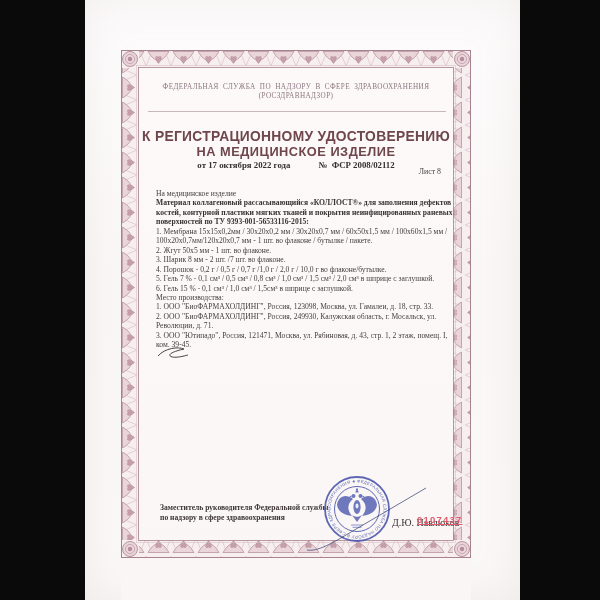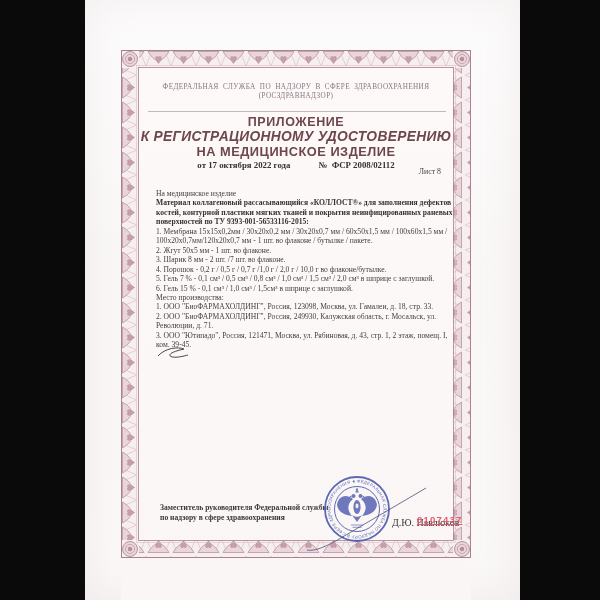--- a/index.html
+++ b/index.html
@@ -23,21 +23,21 @@
     color:#8b7680;font-size:7.2px;letter-spacing:0.4px;word-spacing:2px;
   }
   .hdr1{top:33px;}
   .hdr2{top:42px;}
   .divider{position:absolute;left:27px;top:61px;width:298px;height:1px;background:#c6b7bc;}
   .t1,.t2,.t3{
     position:absolute;left:10px;width:330px;text-align:center;
     font-family:"Liberation Sans", sans-serif;font-weight:bold;color:#6e464c;
   }
   .t1{top:65px;font-size:12.5px;letter-spacing:0.6px;}
-  .t2{top:79px;font-size:13.8px;letter-spacing:0.3px;font-style:italic;}
+  .t2{top:79px;font-size:13.8px;letter-spacing:0.3px;}
   .t3{top:94px;font-size:12.8px;letter-spacing:0.5px;}
   .dateline{
     position:absolute;left:10px;top:110px;width:330px;
     display:flex;justify-content:center;gap:28px;
     font-weight:bold;color:#352f31;font-size:8.8px;
   }
   .dateline span{white-space:pre;}
   .sheet{position:absolute;top:117px;right:30px;font-size:7.8px;color:#4a4144;}
   .bodytext{
     position:absolute;left:35px;top:139px;width:302px;
@@ -109,21 +109,20 @@
       <use href="#rosette" x="0" y="490"></use>
       <use href="#rosette" x="332" y="490"></use>
       <rect x="0.5" y="0.5" width="349" height="507" fill="none" stroke="#a8838f" stroke-width="1"></rect>
       <rect x="15.5" y="15.5" width="319" height="477" fill="none" stroke="#d9c2c8" stroke-width="0.6"></rect>
       <rect x="17.5" y="17.5" width="315" height="473" fill="none" stroke="#a8838f" stroke-width="0.8"></rect>
     </svg>
 
     <div class="hdr1">ФЕДЕРАЛЬНАЯ СЛУЖБА ПО НАДЗОРУ В СФЕРЕ ЗДРАВООХРАНЕНИЯ</div>
     <div class="hdr2">(РОСЗДРАВНАДЗОР)</div>
     <div class="divider"></div>
-    <div class="t1">ПРИЛОЖЕНИЕ</div>
     <div class="t2">К РЕГИСТРАЦИОННОМУ УДОСТОВЕРЕНИЮ</div>
     <div class="t3">НА МЕДИЦИНСКОЕ ИЗДЕЛИЕ</div>
     <div class="dateline">
       <span>от 17 октября 2022 года</span>
       <span>№  ФСР 2008/02112</span>
     </div>
     <div class="sheet">Лист 8</div>
 
     <div class="bodytext">
       <div>На медицинское изделие</div>

